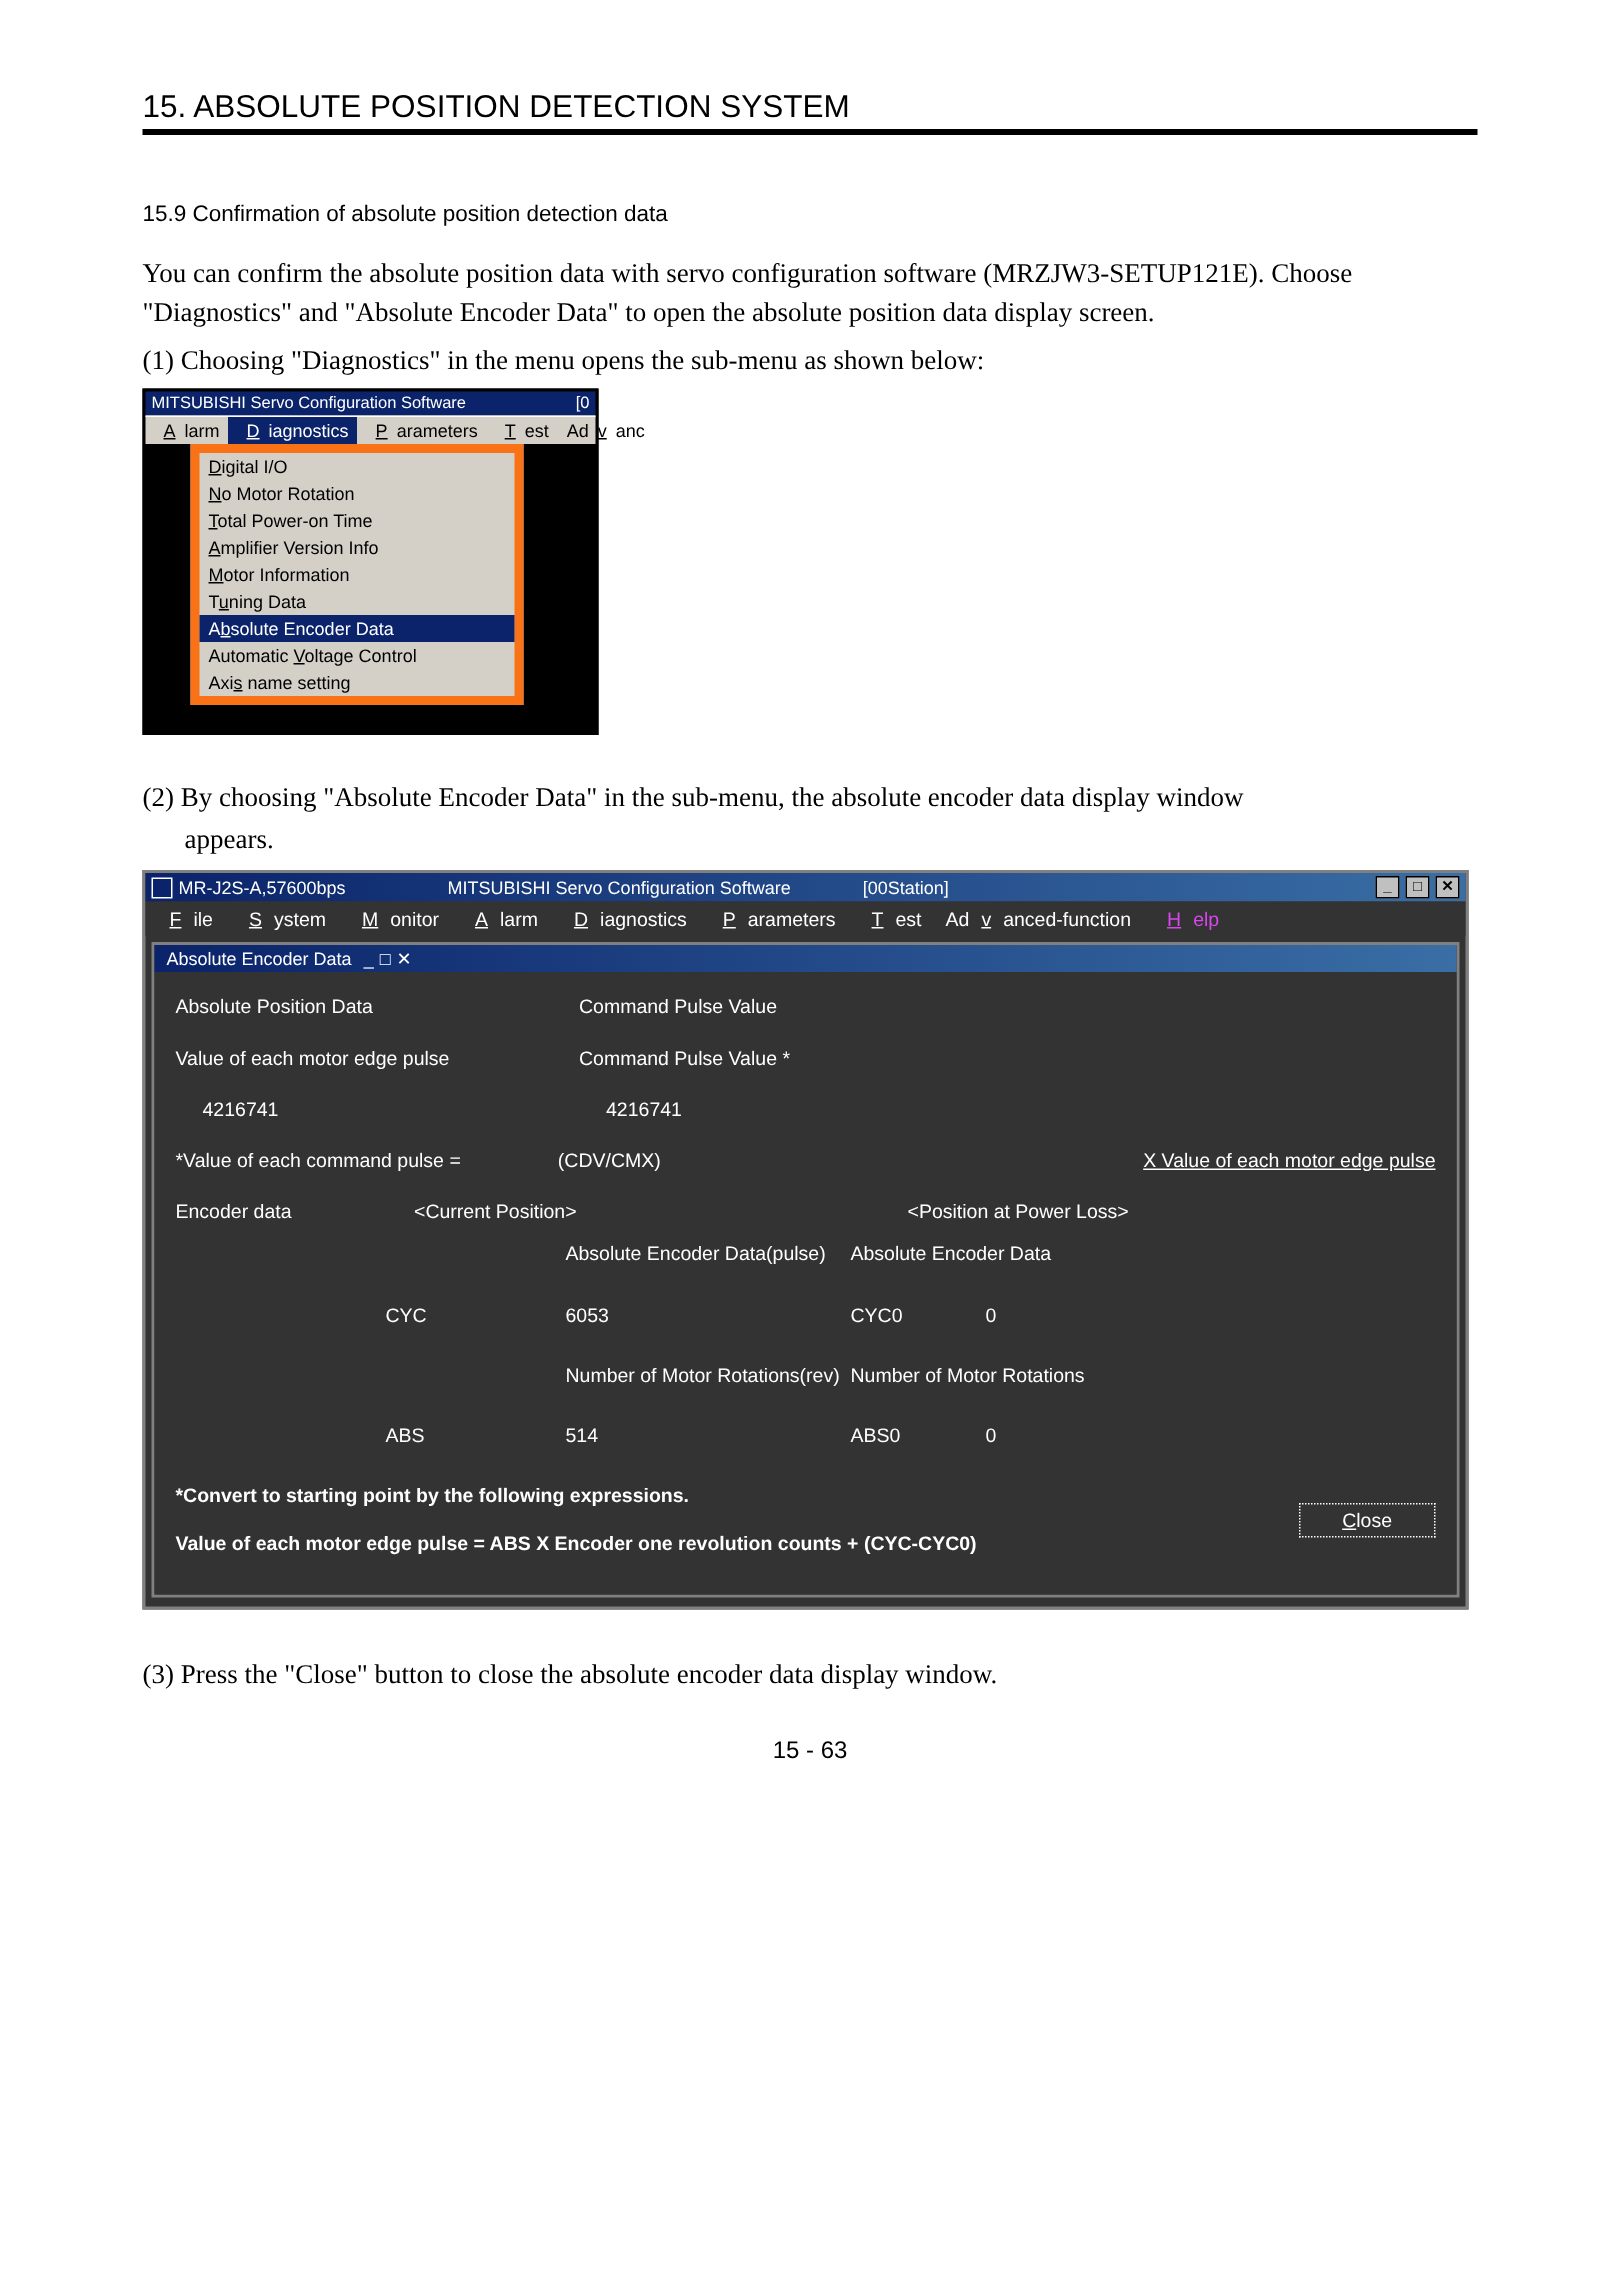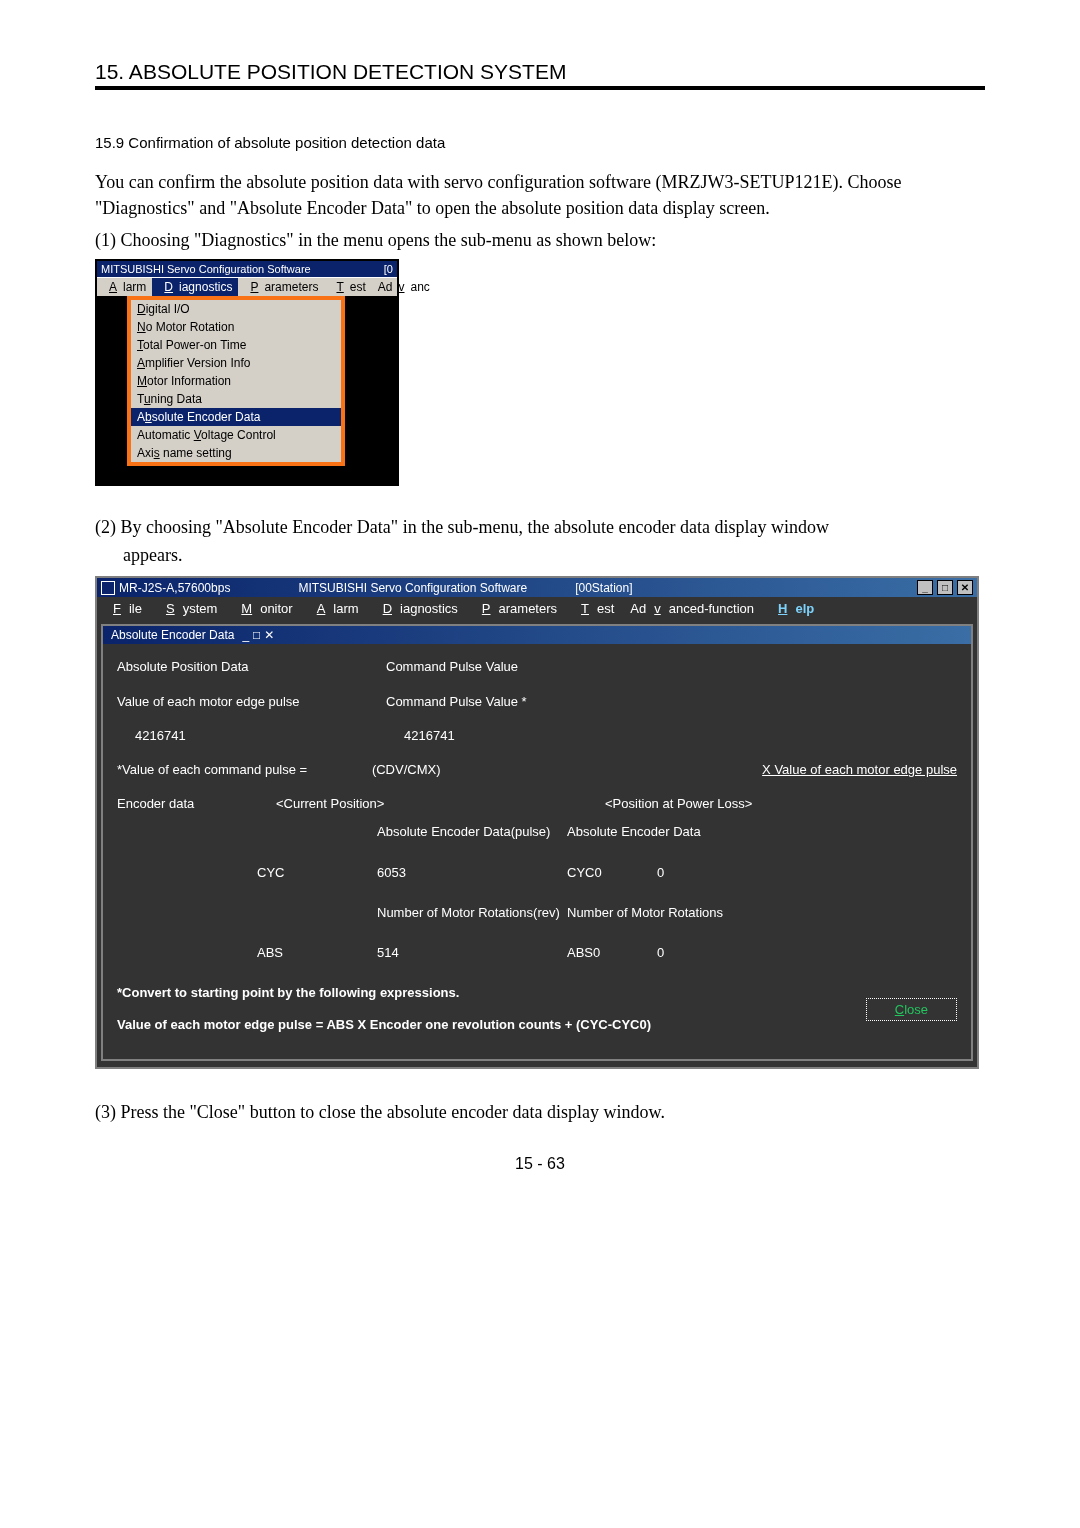--- a/index.html
+++ b/index.html
@@ -67,21 +67,21 @@
   }
   .win1-menubar .u { text-decoration: underline; }
   .win1-body {
     background:#000;
     padding: 0 0 18px 0;
   }
   .win1-dd {
     margin: 0 0 0 30px;
     width: 210px;
     background: #d4d0c8;
-    border: 4px solid #f97316;
+    border: 6px solid #f97316;
     box-shadow: 1px 1px 0 #000;
     font-size: 12px;
     color:#000;
   }
   .win1-dd div { padding: 2px 6px; }
   .win1-dd .sel { background:#0a236a; color:#fff; }
   .win1-dd .u { text-decoration: underline; }
 
   
   .win2 {
@@ -111,21 +111,21 @@
   }
   .win2-menubar{
     background:#333;
     color:#fff;
     font-size:13px;
     display:flex;
     gap:0;
     padding:2px 0;
   }
   .win2-menubar span{padding:2px 8px 2px 8px;}
-  .win2-menubar .dis{color:#7dd3fc;font-weight:bold;}
+  .win2-menubar .dis{color:#d946ef;}
   .win2-menubar .u{text-decoration:underline;}
 
   .win2-sub{
     margin:4px 4px 6px 4px;
     border:2px solid #808080;
   }
   .win2-sub-title{
     background: linear-gradient(to right,#0a236a,#3a6ea5);
     color:#fff;
     font-size:12px;
@@ -148,21 +148,21 @@
   .lbl{white-space:nowrap;}
   .cyc-row{display:flex; margin-bottom:22px;}
   .cyc-row .c1{width:140px;}
   .cyc-row .c2{width:120px;}
   .cyc-row .c3{width:190px;}
   .cyc-row .c4{width:90px;}
   .cyc-row .c5{width:80px;}
   .close-btn{
     float:right;
     background:#333;
-    color:#22c55e;
+    color:#ffffff;
     border:1px dotted #fff;
     padding:3px 28px;
     font-size:13px;
     margin-top:-4px;
   }
   .close-btn .u{text-decoration:underline;}
   .footnote{
     font-size:13px;
     font-weight:bold;
   }

